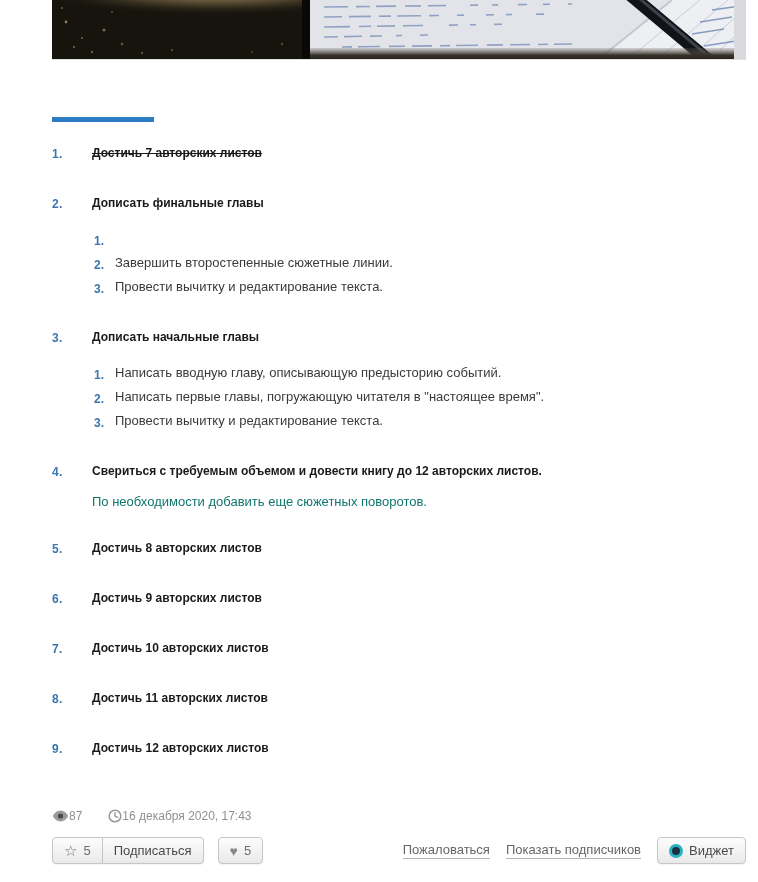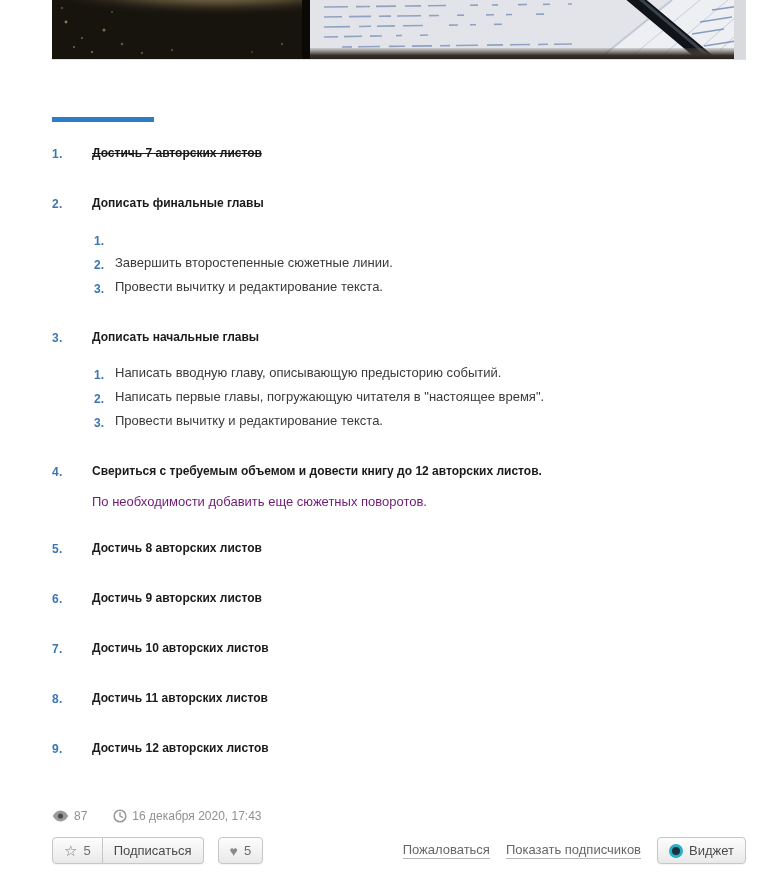--- a/index.html
+++ b/index.html
@@ -24,25 +24,25 @@
     flex:0 0 40px; color:#3b76b0; font-weight:bold; font-size:12px;
     padding-top:7px; letter-spacing:.3px;
   }
   .gbody { flex:1; min-width:0; }
   .gtitle { font-size:12px; font-weight:bold; line-height:26px; color:#1a1a1a; max-width:640px; }
   .strike { text-decoration:line-through; }
   .subs { list-style:none; margin-top:12px; margin-left:2px; }
   .subs li { display:flex; line-height:22px; }
   .snum { flex:0 0 21px; color:#3b76b0; font-weight:bold; font-size:12px; padding-top:2px; }
   .stext { font-size:13px; color:#3a3a3a; }
-  .gnote { margin-top:9px; font-size:13px; color:#701a75; line-height:18px; }
+  .gnote { margin-top:9px; font-size:13px; color:#0f766e; line-height:18px; }
 
   
   .stats { display:flex; align-items:center; margin-top:48px; color:#909090; font-size:12px; }
-  .stats .stat { display:flex; align-items:center; gap:5px; }
+  .stats .stat { display:flex; align-items:center; }
   .stats .stat + .stat { margin-left:26px; }
   .stats svg { display:block; }
 
   
   .actions-row { display:flex; align-items:center; justify-content:space-between; margin-top:14px; }
   .left-actions { display:flex; align-items:center; gap:14px; }
   .right-actions { display:flex; align-items:center; gap:16px; }
 
   .btn-group { display:flex; }
   .btn {

